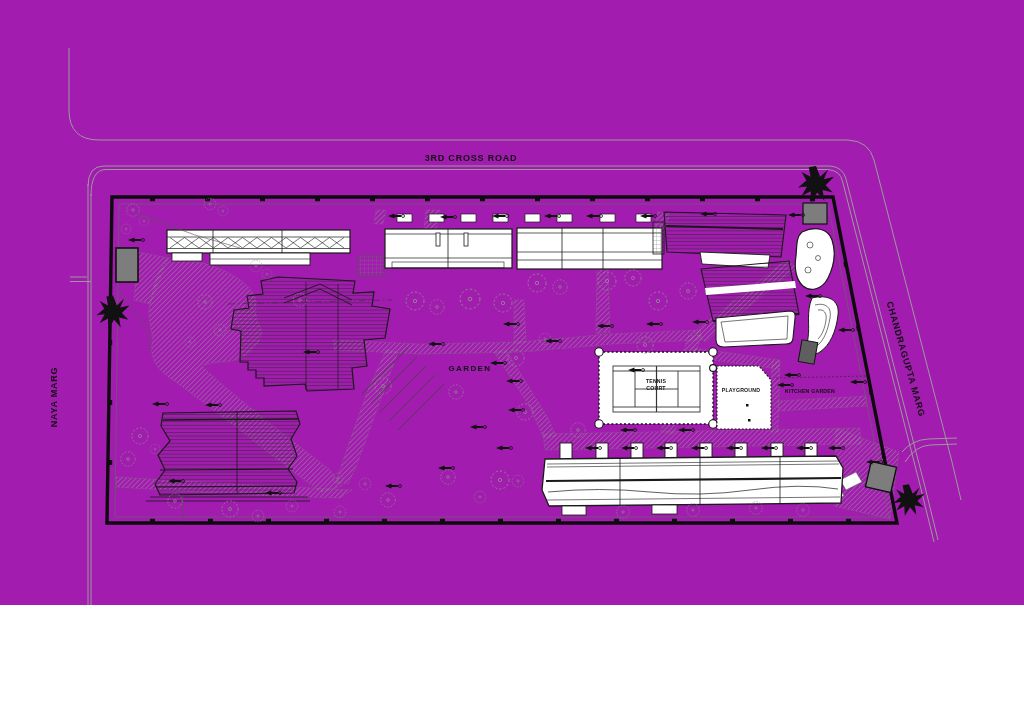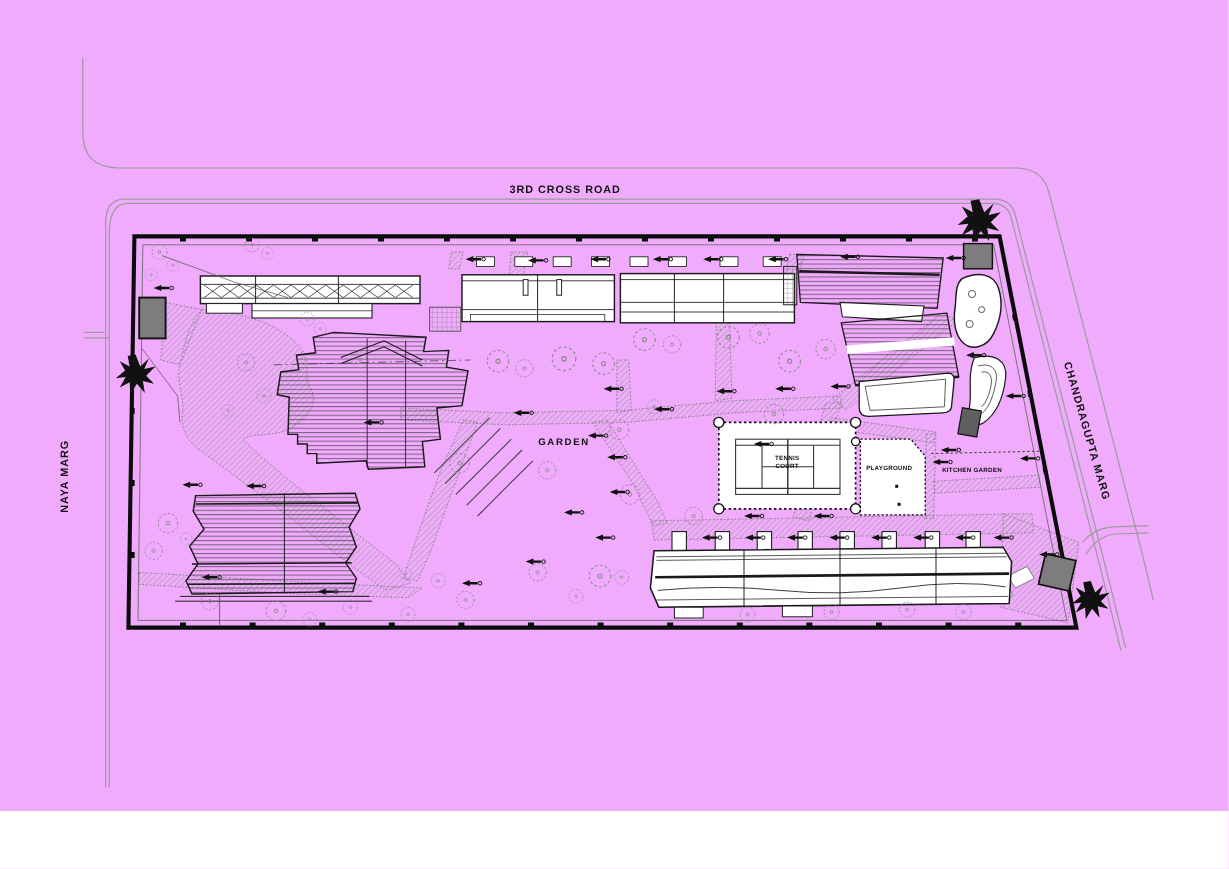--- a/index.html
+++ b/index.html
@@ -1,16 +1,16 @@
 <!DOCTYPE html>
 <html><head>
 <meta charset="utf-8">
 <style>
   html,body{margin:0;padding:0;background:#ffffff;}
-  .sheet{position:relative;width:1024px;height:676px;background:#f0abfc;overflow:hidden;
+  .sheet{position:relative;width:1024px;height:605px;background:#a21caf;overflow:hidden;
          font-family:"Liberation Sans", sans-serif;}
   svg{display:block}
   text{fill:#111;font-family:"Liberation Sans", sans-serif;}
   .roadlbl{font-size:9px;font-weight:600;letter-spacing:0.8px;}
   .arealbl{font-size:8px;font-weight:600;letter-spacing:1.4px;}
   .smlbl{font-size:5.2px;font-weight:600;letter-spacing:0.2px;}
 </style>
 </head>
 <body>
 

